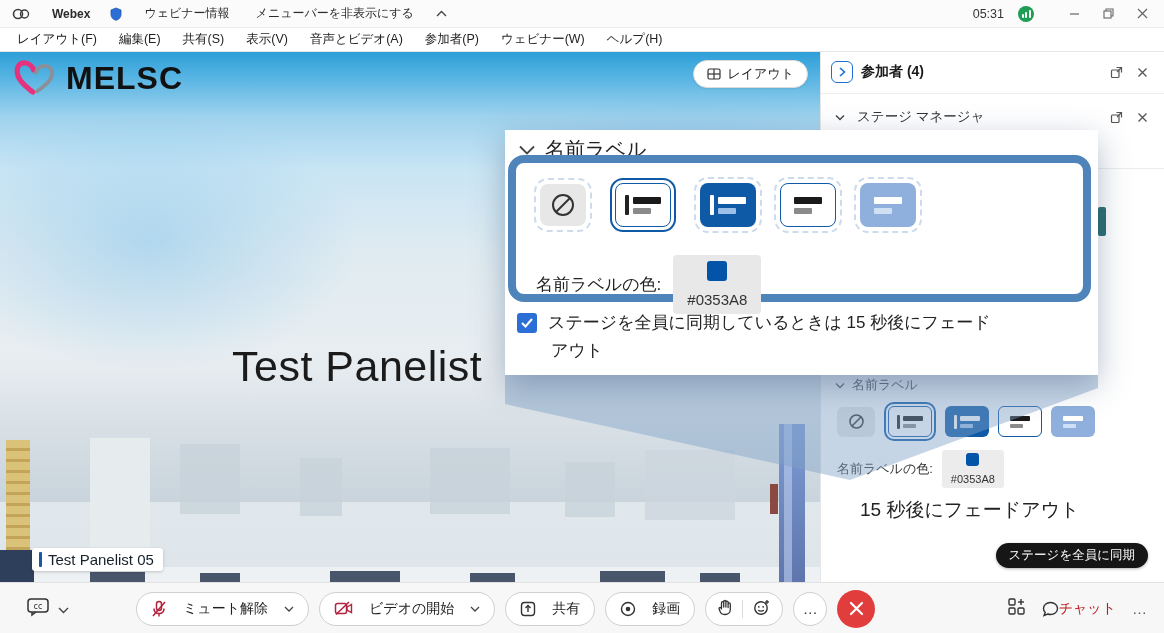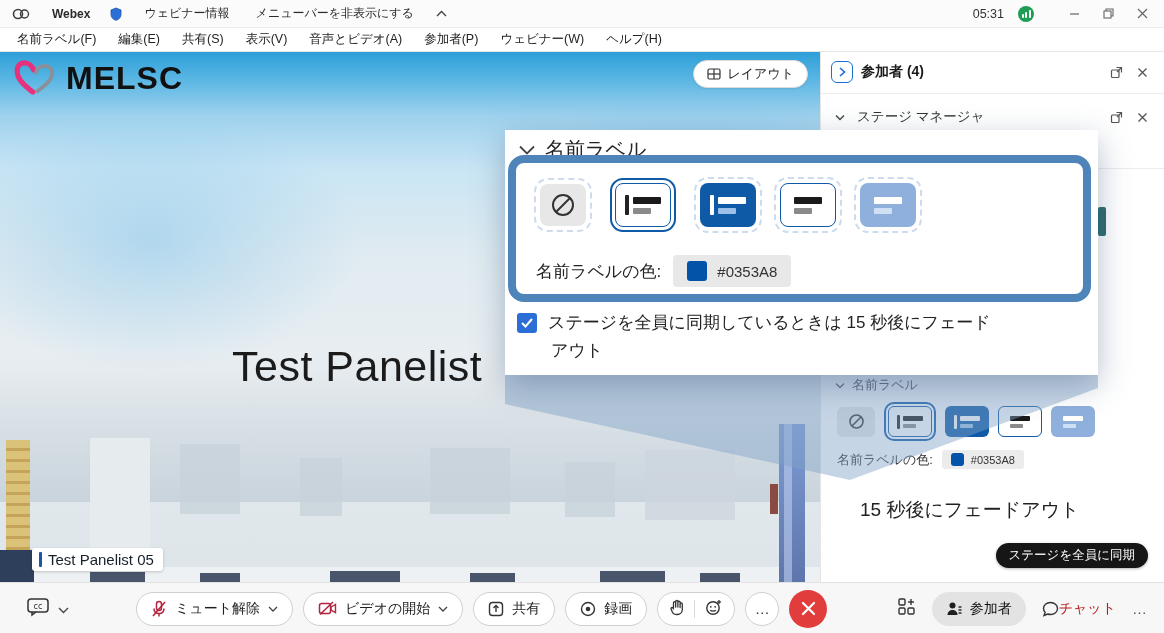--- a/index.html
+++ b/index.html
@@ -52,21 +52,21 @@
   .phead .sp { flex:1; }
   .collapse-btn { width:22px; height:22px; border:1.5px solid #1a6fd4; border-radius:6px; display:flex; align-items:center; justify-content:center; }
   .ptitle-b { font-size:14px; font-weight:bold; color:#1a1a1a; }
   .ptitle { font-size:13.5px; color:#333; }
   .icon-btn { width:18px; height:18px; display:flex; align-items:center; justify-content:center; color:#555; }
   .divider { position:absolute; left:0; width:344px; height:1px; background:#ececec; }
 
   .nl-head { position:absolute; left:14px; top:324px; display:flex; align-items:center; gap:7px; font-size:13px; color:#4a4a4a; }
   .chips-row { position:absolute; left:16px; top:350px; display:flex; align-items:center; gap:9px; }
   .color-row { position:absolute; left:16px; top:398px; display:flex; align-items:center; gap:9px; font-size:13px; color:#333; }
-  .swatch-pill { display:flex; align-items:center; gap:7px; background:#ececec; border-radius:3px; padding:3px 9px; }
+  .swatch-pill { display:flex; align-items:center; gap:7px; background:#ececec; border-radius:3px; padding:3px 9px;flex-direction:column; }
   .swatch { background:#0353A8; border-radius:3px; }
   .swatch-sm { width:13px; height:13px; }
   .swatch-txt-sm { font-size:11px; color:#333; }
   .cbrow { position:absolute; left:16px; top:428px; display:flex; align-items:flex-start; gap:8px; font-size:13px; color:#222; line-height:20px; }
   .cbrow2 { position:absolute; left:39px; top:448px; font-size:19px; color:#222; line-height:20px; }
   .checkbox { width:15px; height:15px; border-radius:3px; background:#2b6fd6; display:flex; align-items:center; justify-content:center; flex:none; margin-top:2px; }
   .sync-btn { position:absolute; right:16px; top:491px; height:25px; background:#161616; color:#fff; border-radius:13px; font-size:12.5px; display:flex; align-items:center; padding:0 13px; box-shadow:0 1px 3px rgba(0,0,0,.3); }
   .thumb-frag { position:absolute; left:1098px; top:207px; width:8px; height:29px; background:#2e6f6f; border-radius:2px; }
 
   
@@ -110,21 +110,21 @@
   .swatch-txt-lg { font-size:15px; color:#333; }
   .mag-cbrow { position:absolute; left:12px; top:180px; display:flex; align-items:flex-start; gap:11px; font-size:17px; color:#222; line-height:26px; }
   .mag-cbrow .checkbox { width:20px; height:20px; margin-top:3px; }
   .mag-cbrow2 { position:absolute; left:46px; top:208px; font-size:17px; color:#222; line-height:26px; }
 
   
   .toolbar { position:absolute; left:0; top:582px; width:1164px; height:51px; background:#f7f7f7; border-top:1px solid #e2e2e2; }
   .tbar-left { position:absolute; left:26px; top:0; height:51px; display:flex; align-items:center; gap:8px; color:#333; }
   .tbar-center { position:absolute; left:136px; top:0; height:51px; display:flex; align-items:center; gap:10px; }
   .tbar-right { position:absolute; right:16px; top:0; height:51px; display:flex; align-items:center; gap:16px; }
-  .pill { height:34px; border-radius:17px; background:#fff; border:1px solid #cfcfcf; display:flex; align-items:center; gap:8px; padding:0 14px; font-size:14px; color:#1f1f1f; }
+  .pill { height:34px; border-radius:17px; background:#fff; border:1px solid #cfcfcf; display:flex; align-items:center; gap:16px; padding:0 14px; font-size:14px; color:#1f1f1f; }
   .pill-icon-only { padding:0 12px; gap:10px; }
   .vline { width:1px; height:18px; background:#d9d9d9; }
   .circle-btn { width:34px; height:34px; border-radius:50%; background:#fff; border:1px solid #cfcfcf; display:flex; align-items:center; justify-content:center; color:#333; font-size:15px; }
   .leave-btn { width:38px; height:38px; border-radius:50%; background:#e23d3d; border:none; display:flex; align-items:center; justify-content:center; }
   .right-item { display:flex; align-items:center; gap:0; font-size:14px; color:#b91c1c; }
   .right-pill { height:34px; border-radius:17px; background:#e3e3e3; display:flex; align-items:center; gap:8px; padding:0 14px; font-size:14px; color:#111; }
   .dots { font-size:15px; color:#555; letter-spacing:1px; }
 </style>
 </head>
 <body>
@@ -175,21 +175,21 @@
         <span class="winbtn">
             <svg width="11" height="11" viewBox="0 0 11 11">
               <path d="M1 1 L10 10 M10 1 L1 10" stroke="#666" stroke-width="1.2"></path>
             </svg>
           </span>
       </div>
     </div>
   </div>
 
   <div class="menubar">
-    <span class="menu-item">名前ラベル(F)</span>
+    <span class="menu-item">レイアウト(F)</span>
     <span class="menu-item">編集(E)</span>
     <span class="menu-item">共有(S)</span>
     <span class="menu-item">表示(V)</span>
     <span class="menu-item">音声とビデオ(A)</span>
     <span class="menu-item">参加者(P)</span>
     <span class="menu-item">ウェビナー(W)</span>
     <span class="menu-item">ヘルプ(H)</span>
   </div>
 
   <div class="video">
@@ -490,30 +490,20 @@
     </div>
 
     <div class="tbar-right">
       <span><svg width="19" height="19" viewBox="0 0 19 19">
             <rect x="2" y="2" width="6" height="6" rx="1.2" fill="none" stroke="#333" stroke-width="1.4"></rect>
             <rect x="2" y="11" width="6" height="6" rx="1.2" fill="none" stroke="#333" stroke-width="1.4"></rect>
             <rect x="11" y="11" width="6" height="6" rx="1.2" fill="none" stroke="#333" stroke-width="1.4"></rect>
             <line x1="14" y1="2" x2="14" y2="8" stroke="#333" stroke-width="1.4"></line>
             <line x1="11" y1="5" x2="17" y2="5" stroke="#333" stroke-width="1.4"></line>
           </svg></span>
-      <div class="right-pill">
-        <svg width="16" height="16" viewBox="0 0 16 16">
-            <circle cx="6.5" cy="4.5" r="3" fill="#1f1f1f"></circle>
-            <path d="M1.5 14 C1.5 10.5, 4 9, 6.5 9 C9 9, 11.5 10.5, 11.5 14 Z" fill="#1f1f1f"></path>
-            <line x1="12.5" y1="6" x2="15.5" y2="6" stroke="#1f1f1f" stroke-width="1.4"></line>
-            <line x1="12.5" y1="9" x2="15.5" y2="9" stroke="#1f1f1f" stroke-width="1.4"></line>
-            <line x1="12.5" y1="12" x2="15.5" y2="12" stroke="#1f1f1f" stroke-width="1.4"></line>
-          </svg>
-        <span>参加者</span>
-      </div>
       <div class="right-item">
         <svg width="17" height="16" viewBox="0 0 17 16">
             <path d="M8.5 1.5 C12.6 1.5, 15.5 4.2, 15.5 7.5 C15.5 10.8, 12.6 13.5, 8.5 13.5 C7.5 13.5, 6.6 13.3, 5.8 13 L2 14.5 L3.2 11.4 C2.1 10.3, 1.5 9, 1.5 7.5 C1.5 4.2, 4.4 1.5, 8.5 1.5 Z" fill="none" stroke="#333" stroke-width="1.4"></path>
           </svg>
         <span>チャット</span>
       </div>
       <span class="dots">…</span>
     </div>
   </div>
 

